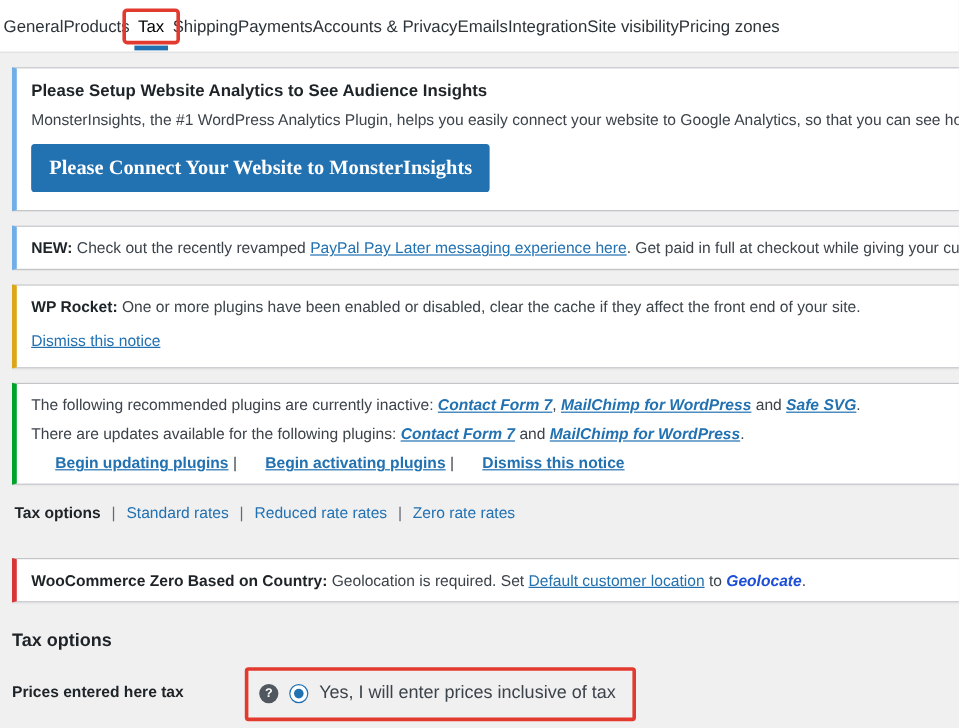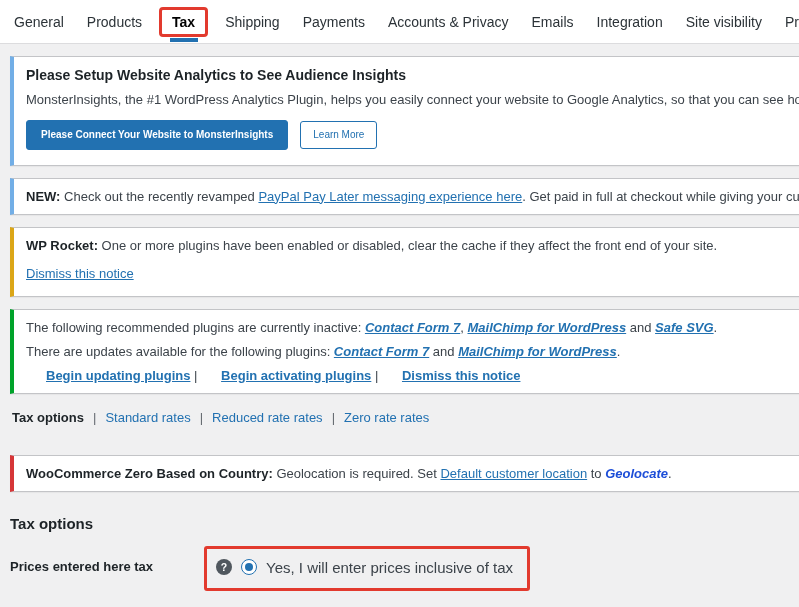--- a/index.html
+++ b/index.html
@@ -8,32 +8,32 @@
     width:799px; height:607px; overflow:hidden;
     background:#f0f0f1;
     font-family:"Liberation Sans", sans-serif;
     font-size:13px; color:#3c434a;
   }
   a { color:#2271b1; cursor:pointer; }
   .u { text-decoration:underline; }
 
   
   .tabbar {
-    display:flex; align-items:center; gap:23px;
-    background:#fff; height:44px; padding:0 0 0 14px;
+    display:flex; align-items:center; 
+    background:#fff; height:44px; padding:0 0 0 3px;
     border-bottom:1px solid #dcdcde;
     white-space:nowrap;
   }
   .tab { color:#2c3338; text-decoration:none; font-size:14px; }
   .tab-tax-wrap {
     position:relative; display:inline-flex; align-items:center; justify-content:center;
     border:3px solid #e23a2e; border-radius:4px;
     padding:4px 10px; margin:-7px -6px;
   }
-  .tab.active { color:#000; font-weight:700; }
+  .tab.active { color:#000; font-weight:400; }
   .tab-underline {
     position:absolute; left:50%; bottom:-8px; transform:translateX(-50%);
     width:28px; height:4px; background:#2271b1;
   }
 
   
   .content { padding-left:10px; }
 
   .notice {
     background:#fff; border:1px solid #c3c4c7; border-left-width:4px;
@@ -47,21 +47,21 @@
   .notice p { margin:9px 0; white-space:nowrap; }
   .notice-title { font-weight:700; font-size:14px; color:#1d2327; margin:14px 0 8px; }
   strong.pfx { color:#1d2327; }
   .plug { font-weight:700; font-style:italic; text-decoration:underline; }
   .action-link { font-weight:700; text-decoration:underline;margin-left:20px; }
   .sep-dark { color:#3c434a; }
   em.b { font-weight:700; font-style:italic; color:#1d4ed8; }
 
   .btn-row { display:flex; align-items:center; gap:12px; margin:13px 0 14px; }
   .btn {
-    font-family:Liberation Sans, sans-serif; font-size:10px; line-height:1.55;
+    font-family:Liberation Serif, serif; font-size:17px; line-height:1.55;
     border-radius:3px; cursor:pointer;
   }
   .btn.primary {
     background:#2271b1; border:1px solid #2271b1; color:#fff;
     font-weight:600; padding:6px 14px;
   }
   .btn.secondary {
     background:#fff; border:1px solid #2271b1; color:#2271b1;
     padding:5px 12px;
   }
@@ -125,21 +125,20 @@
     <a class="tab">Pricing zones</a>
   </nav>
 
   <div class="content">
 
     <div class="notice info">
       <p class="notice-title">Please Setup Website Analytics to See Audience Insights</p>
       <p>MonsterInsights, the #1 WordPress Analytics Plugin, helps you easily connect your website to Google Analytics, so that you can see how people find a</p>
       <div class="btn-row">
         <button class="btn primary">Please Connect Your Website to MonsterInsights</button>
-        <button class="btn secondary">Learn More</button>
       </div>
     </div>
 
     <div class="notice info">
       <p><strong class="pfx">NEW:</strong><span> Check out the recently revamped </span><a class="u">PayPal Pay Later messaging experience here</a><span>. Get paid in full at checkout while giving your customers the flex</span></p>
     </div>
 
     <div class="notice warning">
       <p><strong class="pfx">WP Rocket:</strong><span> One or more plugins have been enabled or disabled, clear the cache if they affect the front end of your site.</span></p>
       <div class="btn-row">

